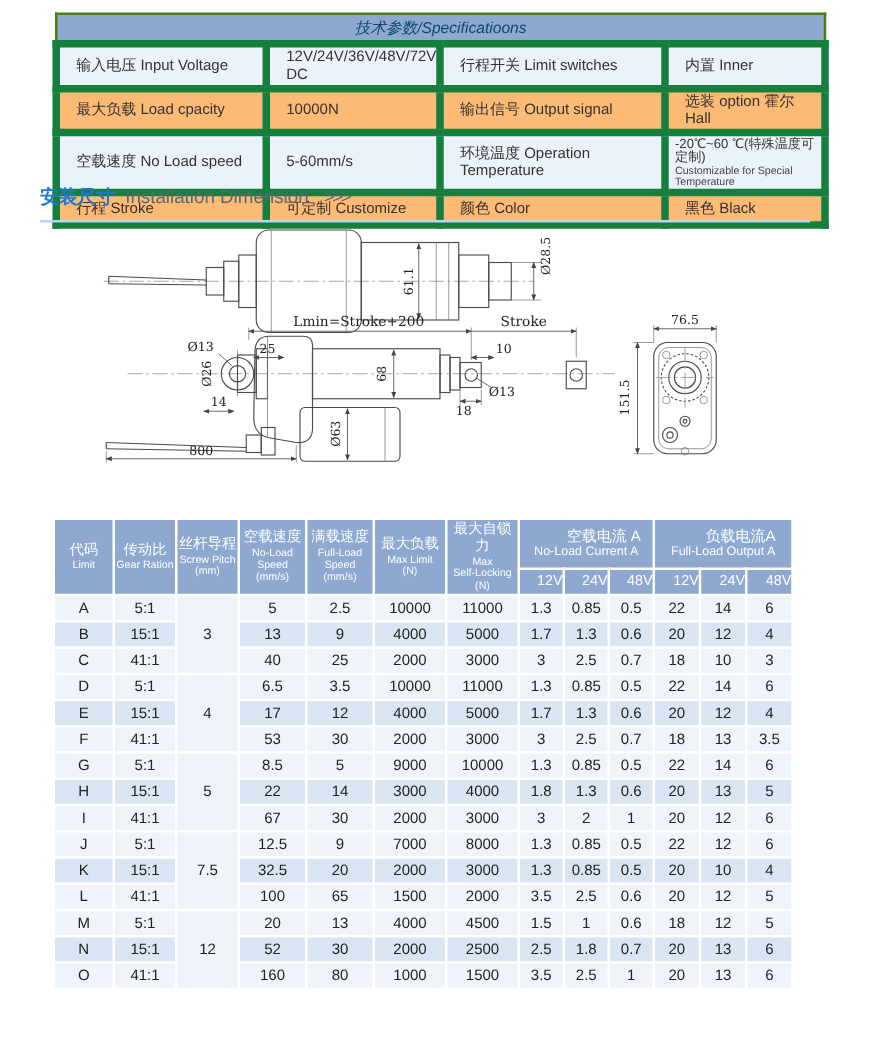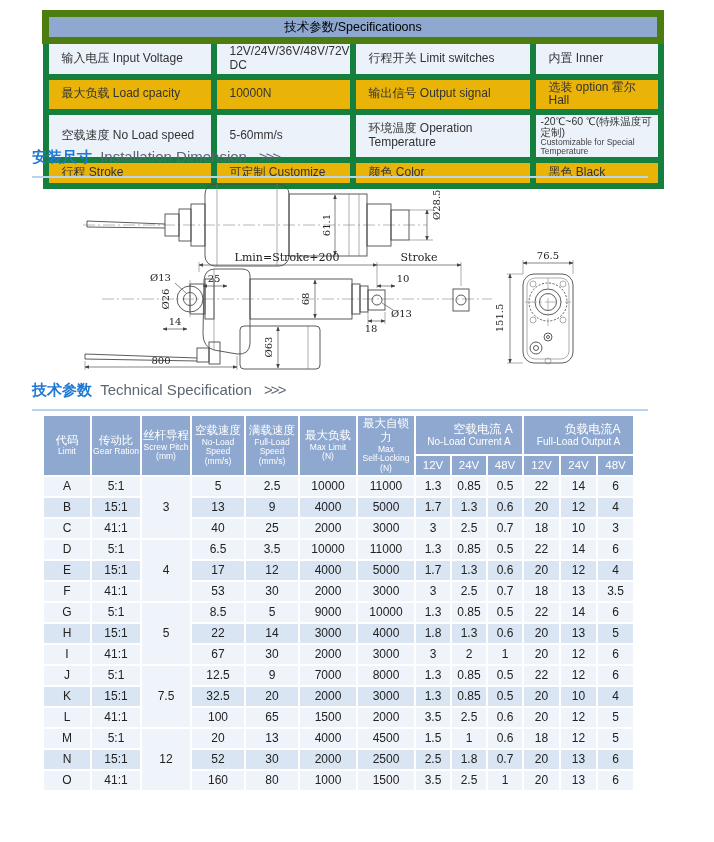--- a/index.html
+++ b/index.html
@@ -2,25 +2,25 @@
 <html><head>
 <meta charset="utf-8">
 <style>
   html,body{margin:0;padding:0;background:#fff;}
   .page{position:relative;width:714px;height:842px;background:#fff;overflow:hidden;
         font-family:"Liberation Sans",sans-serif;}
 
   
   .spec-table{position:absolute;left:42px;top:10px;width:615px;border-collapse:collapse;
               table-layout:fixed;font-size:12px;color:#333;}
-  .spec-table th{background:#8ea8d0;color:#000000;font-weight:normal;font-size:12.5px;
-                 height:18px;border:7px solid #4d7c0f;padding:1px 0;}
+  .spec-table th{background:#8ea8d0;color:#0c4a6e;font-weight:normal;font-size:12.5px;
+                 height:18px;border:2px solid #4d7c0f;padding:1px 0;font-style:italic;}
   .spec-table td{border:6px solid #15803d;height:18px;padding:1px 0 1px 13px;line-height:1.15;}
   .spec-table tr.light td{background:#ecf2fa;}
-  .spec-table tr.dark td{background:#eab308;}
+  .spec-table tr.dark td{background:#fdba74;}
   .spec-table td.tight{font-size:10.5px;padding-left:5px;line-height:1.05;}
   .spec-table td .sub{font-size:8.5px;color:#444;}
 
   
   .section-title{position:absolute;left:32px;width:616px;font-size:15px;
                  padding-bottom:9px;border-bottom:2px solid #b9d4ef;white-space:nowrap;}
   .section-title .zh{color:#1e78d2;font-weight:bold;}
   .section-title .en{color:#5b6672;margin-left:4px;}
   .section-title .arrows{color:#5b6672;letter-spacing:-2px;margin-left:8px;}
   #sec1{top:148px;}
@@ -39,21 +39,21 @@
   
   .tech-table{position:absolute;left:42px;top:414px;width:591px;border-collapse:collapse;
               table-layout:fixed;text-align:center;font-size:12px;color:#222;}
   .tech-table th{background:#8ea8d0;color:#fff;font-weight:normal;border:2px solid #fff;
                  padding:1px 0;vertical-align:middle;}
   .tech-table .h-zh{font-size:11.5px;line-height:1.2;}
   .tech-table .h-en{font-size:8.5px;line-height:1.15;}
   .tech-table .h-en:empty{display:none;}
   .tech-table .grp .h-zh{font-size:12px;padding-left:28px;}
   .tech-table .grp .h-en{font-size:10px;}
-  .tech-table th.volt{height:15px;font-size:11.5px;padding:2px 0;}
+  .tech-table th.volt{height:15px;font-size:11.5px;padding:2px 0;text-align:right;}
   .tech-table td{border:2px solid #fff;height:19px;padding:0;}
   .tech-table tr.light td{background:#eff4fb;}
   .tech-table tr.dark td{background:#d9e5f3;}
   .tech-table td.pitch{background:#e6edf7;}
 </style>
 </head>
 <body>
 
 <div class="page">
 
@@ -236,25 +236,20 @@
         <text class="dim" text-anchor="middle" x="501" y="83">76.5</text>
 
         <line class="thin" x1="460" y1="98" x2="476" y2="98"></line>
         <line class="thin" x1="460" y1="187" x2="476" y2="187"></line>
         <line class="dl" x1="463" y1="98" x2="463" y2="187" marker-start="url(#ar)" marker-end="url(#ar)"></line>
         <text class="dim" text-anchor="middle" transform="translate(456,142) rotate(-90)">151.5</text>
       </g>
     </svg>
   </div>
 
-  <div class="section-title" id="sec2">
-    <span class="zh">技术参数</span>
-    <span class="en">Technical Specification</span>
-    <span class="arrows">&gt;&gt;&gt;</span>
-  </div>
 
   <table class="tech-table">
     <colgroup>
       <col style="width:48px">
         <col style="width:50px">
         <col style="width:50px">
       <col style="width:54px">
         <col style="width:54px">
         <col style="width:58px">
         <col style="width:58px">

